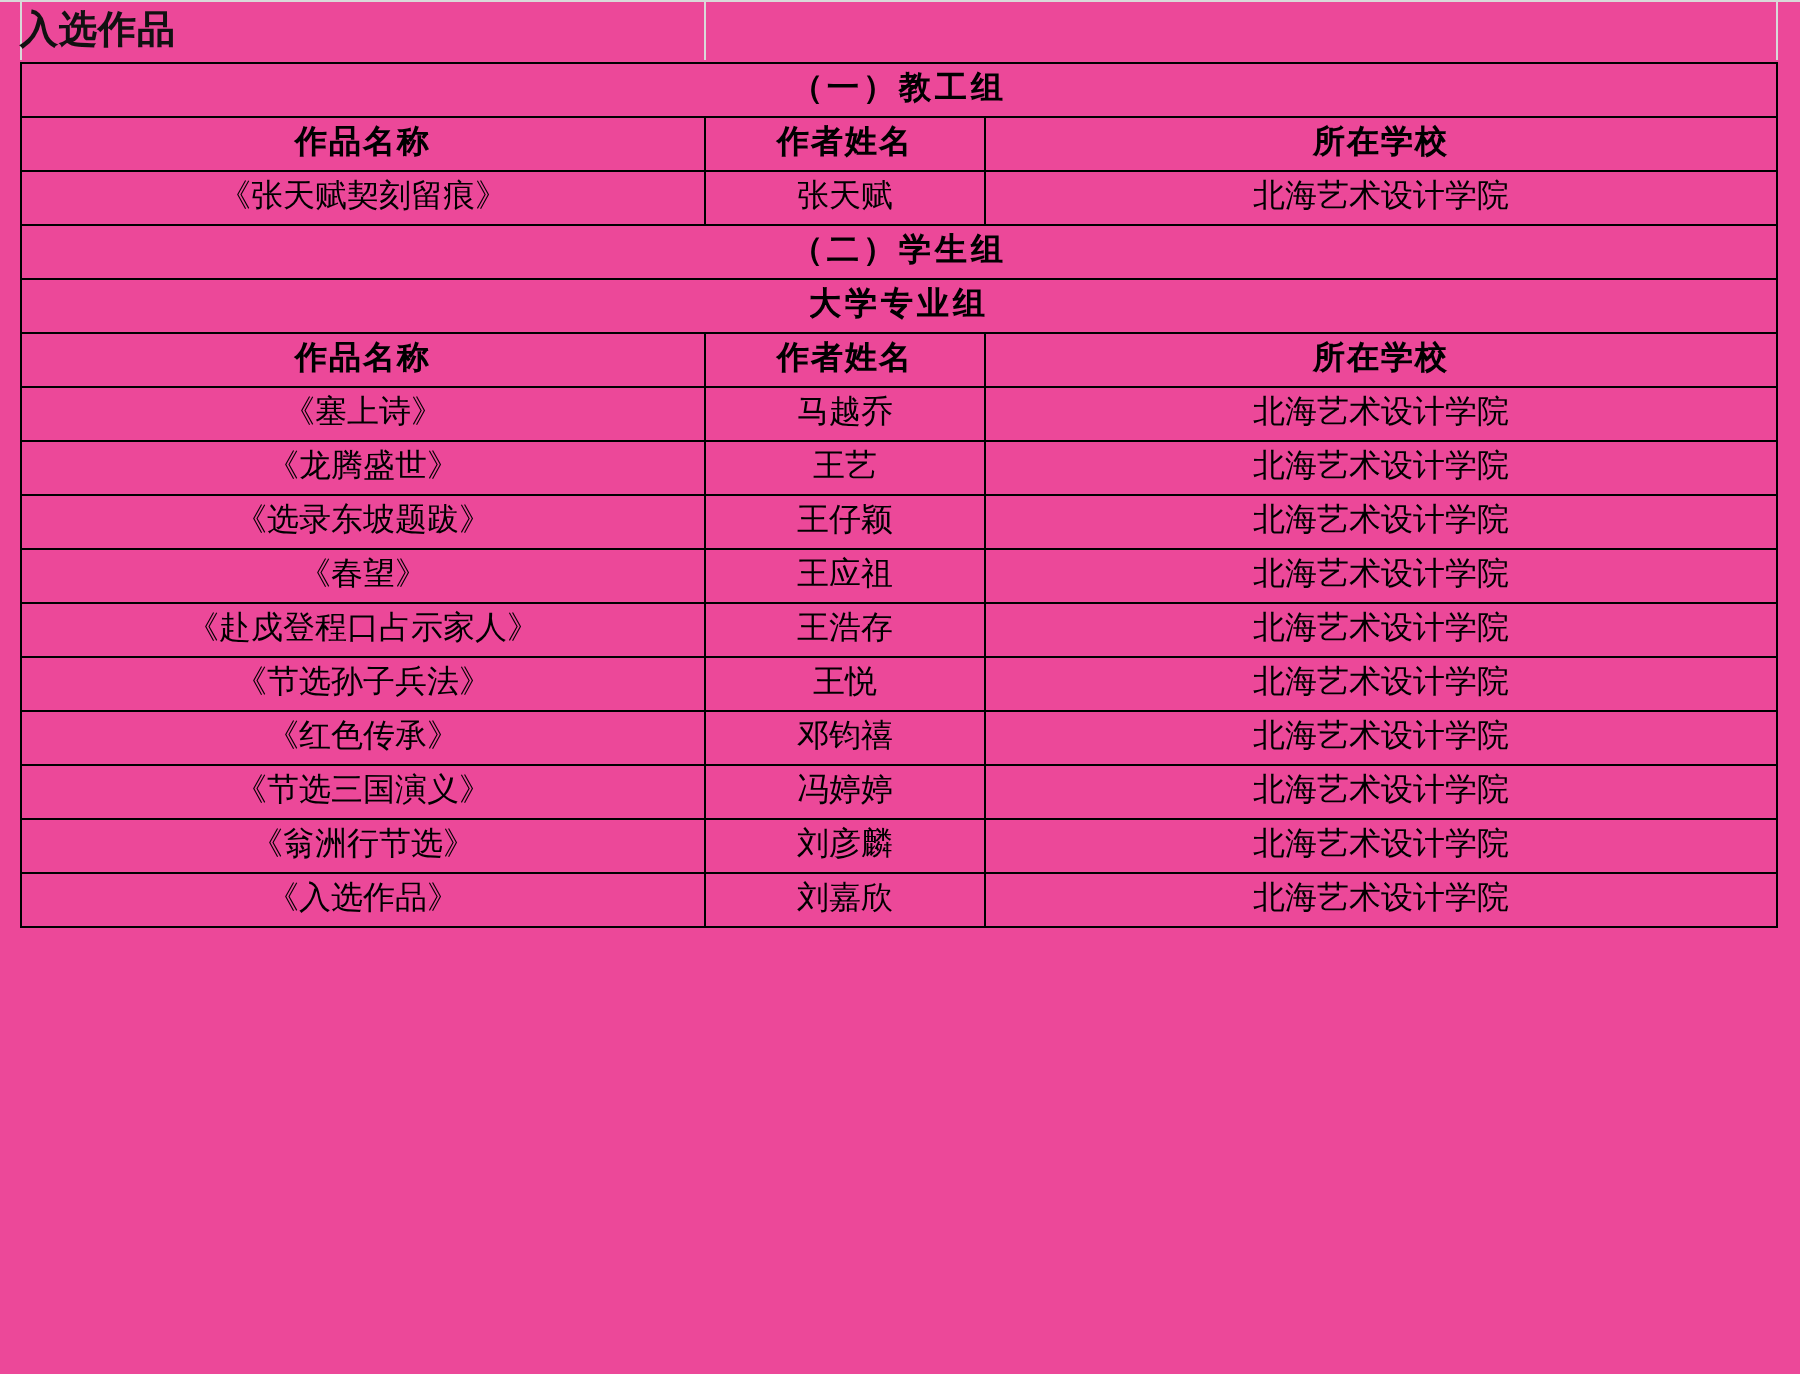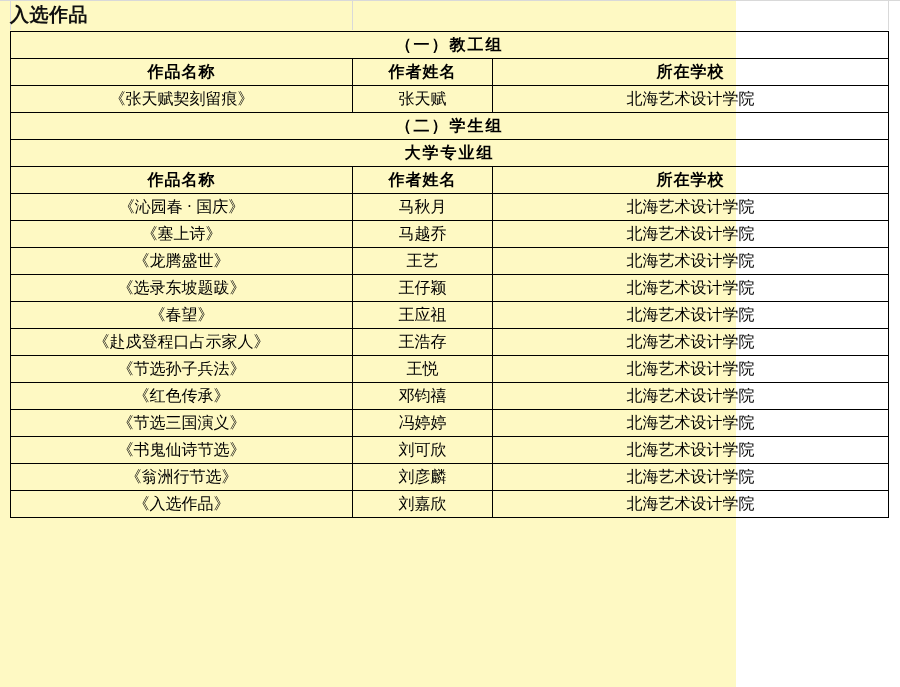--- a/index.html
+++ b/index.html
@@ -9,23 +9,23 @@
   }
   body {
     width: 900px;
     height: 687px;
     font-family: "Liberation Serif", "DejaVu Serif", serif;
     color: #000000;
     overflow: hidden;
   }
   .page {
     position: relative;
-    width: 736px;
+    width: 900px;
     height: 687px;
-    background: #fef9c3;
+    background: #ec4899;
   }
   .doc-title {
     position: absolute;
     left: 10px;
     top: 2px;
     font-family: "Liberation Sans", "DejaVu Sans", sans-serif;
     font-size: 19px;
     font-weight: 700;
     letter-spacing: 0.5px;
     color: #111;
@@ -123,25 +123,20 @@
         <tr>
           <td colspan="3" class="sec-head">大学专业组</td>
         </tr>
         <tr>
           <td class="col-head">作品名称</td>
           <td class="col-head">作者姓名</td>
           <td class="col-head">所在学校</td>
         </tr>
 
         <tr>
-          <td>《沁园春 · 国庆》</td>
-          <td>马秋月</td>
-          <td>北海艺术设计学院</td>
-        </tr>
-        <tr>
           <td>《塞上诗》</td>
           <td>马越乔</td>
           <td>北海艺术设计学院</td>
         </tr>
         <tr>
           <td>《龙腾盛世》</td>
           <td>王艺</td>
           <td>北海艺术设计学院</td>
         </tr>
         <tr>
@@ -168,25 +163,20 @@
           <td>《红色传承》</td>
           <td>邓钧禧</td>
           <td>北海艺术设计学院</td>
         </tr>
         <tr>
           <td>《节选三国演义》</td>
           <td>冯婷婷</td>
           <td>北海艺术设计学院</td>
         </tr>
         <tr>
-          <td>《书鬼仙诗节选》</td>
-          <td>刘可欣</td>
-          <td>北海艺术设计学院</td>
-        </tr>
-        <tr>
           <td>《翁洲行节选》</td>
           <td>刘彦麟</td>
           <td>北海艺术设计学院</td>
         </tr>
         <tr>
           <td>《入选作品》</td>
           <td>刘嘉欣</td>
           <td>北海艺术设计学院</td>
         </tr>
 

